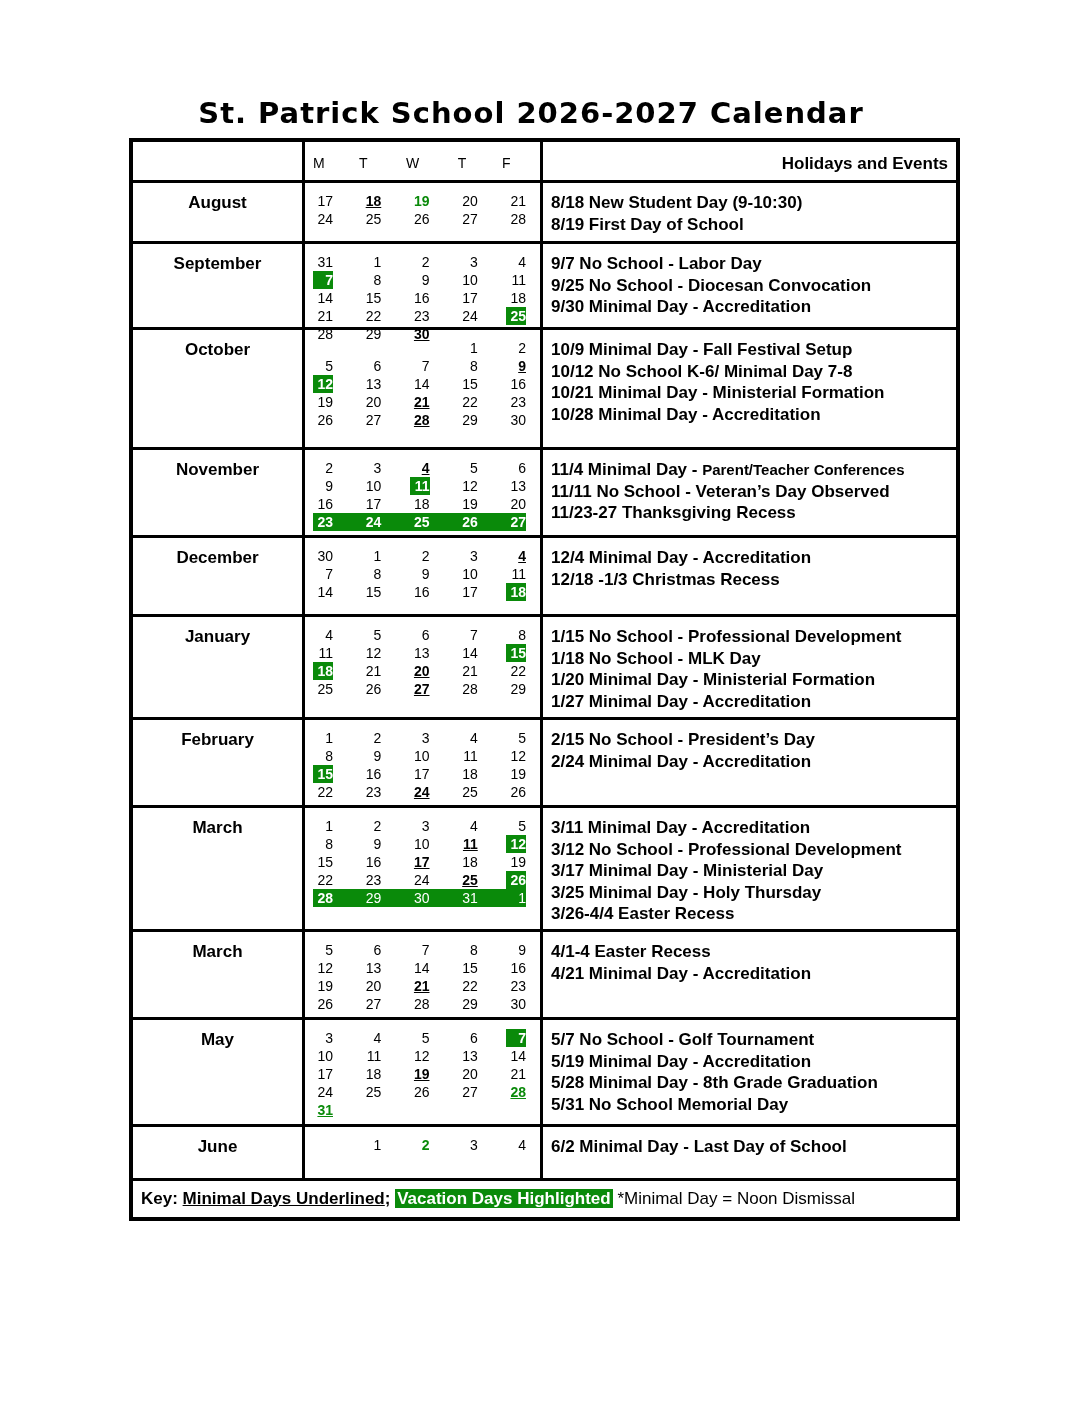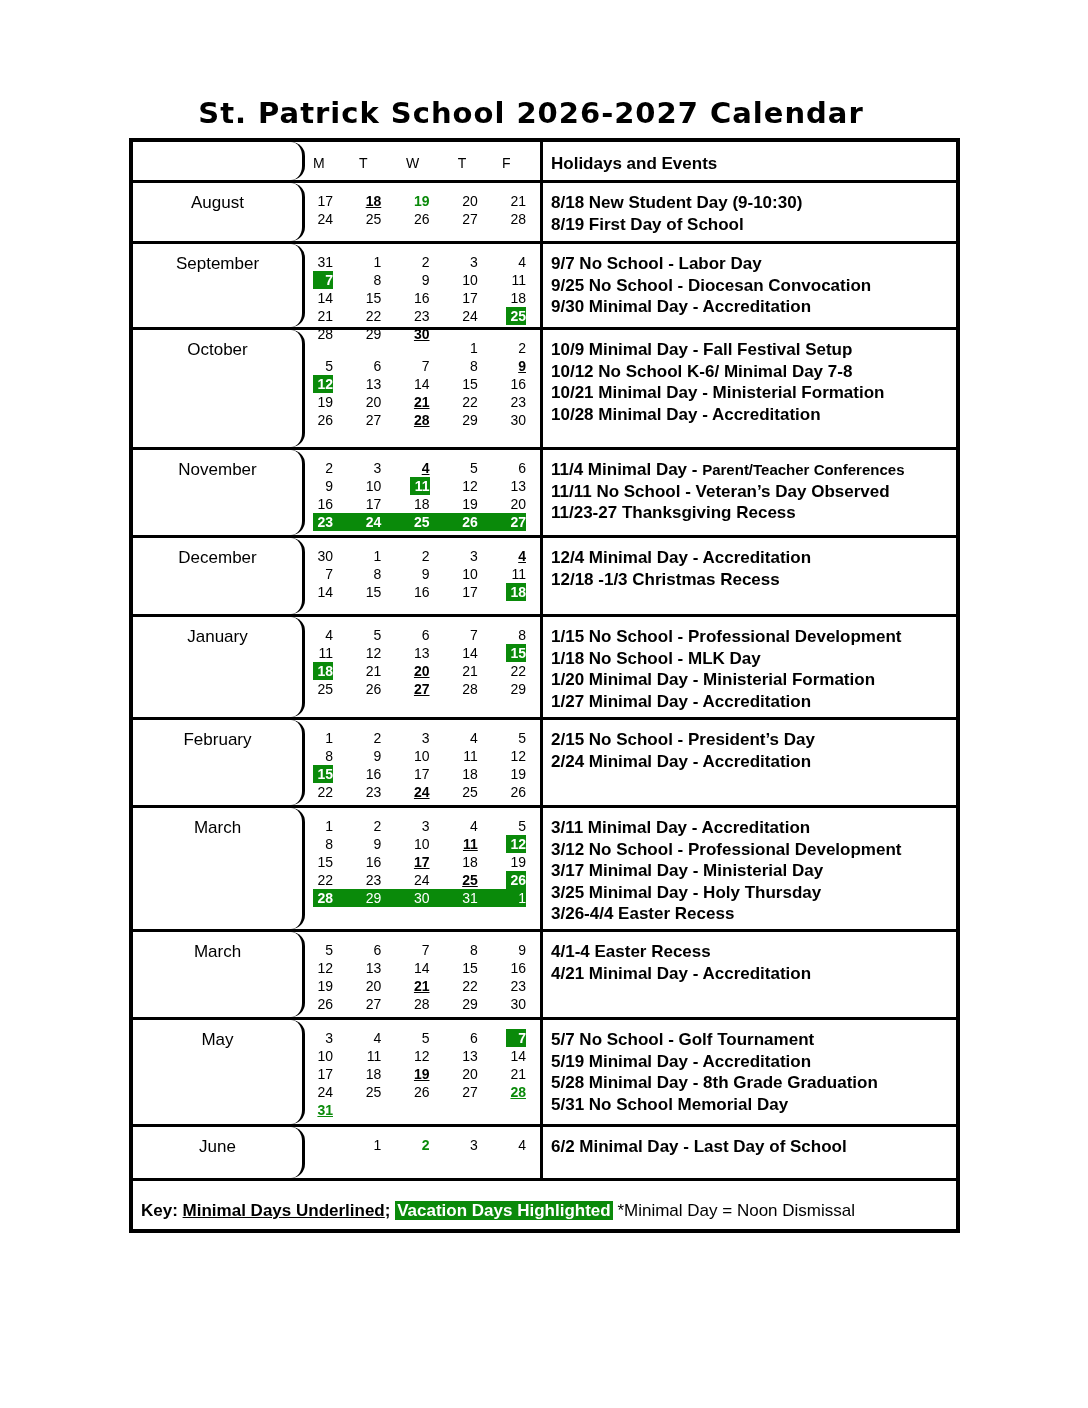--- a/index.html
+++ b/index.html
@@ -1,35 +1,35 @@
 <!DOCTYPE html>
 <html><head>
 <meta charset="utf-8">
 <style>
   html, body { margin:0; padding:0; background:#fff; }
   body { width:1088px; height:1408px; position:relative; font-family:"Liberation Sans", sans-serif; color:#000; }
   .title { position:absolute; left:0; width:996px; top:96px; text-align:center; font-family:"DejaVu Sans", sans-serif; font-weight:bold; font-size:29px; letter-spacing:1px; padding-left:66px; box-sizing:border-box; }
   .cal { position:absolute; left:129px; top:138px; width:831px; border:4px solid #000; box-sizing:border-box; }
   .row { display:flex; border-bottom:3px solid #000; box-sizing:border-box; }
-  .row:last-child { border-bottom:none;margin-top:12px; }
-  .c-month { width:172px; border-right:3px solid #000; box-sizing:border-box; text-align:center; font-weight:normal; font-size:17px; padding-top:10px;border-radius:14px; }
+  .row:last-child { border-bottom:none; }
+  .c-month { width:172px; border-right:3px solid #000; box-sizing:border-box; text-align:center; font-weight:bold; font-size:17px; padding-top:10px; }
   .c-days { width:238px; border-right:3px solid #000; box-sizing:border-box; padding:9px 14px 0 8px; font-size:14px; }
   .c-events { flex:1; padding:9px 8px 0 8px; font-weight:bold; font-size:17px; line-height:21.5px; }
   .week { display:flex; height:18px; line-height:18px; }
   .d { width:20px; text-align:right; }
   .sp { flex:1; }
   .u { font-weight:bold; text-decoration:underline; }
   .g { color:#fff; background:#0a8a0a; font-weight:bold; }
   .gt { color:#0a8a0a; font-weight:bold; }
   .gu { color:#0a8a0a; font-weight:bold; text-decoration:underline; }
   .band { background:#0a8a0a; }
   .band .d { color:#fff; }
   .hdr .c-month { height:38px; padding:0; }
   .hdr .c-days { font-size:14px; padding-top:12px; }
-  .hdr .c-events { text-align:left; font-size:17px; padding-top:11px; }
+  .hdr .c-events { text-align:right; font-size:17px; padding-top:11px; }
   .small { font-size:15px; }
   .key { padding:6px 8px; font-size:17px; height:36px; box-sizing:border-box; line-height:24px; }
   .key b { font-weight:bold; }
   .kh { background:#0a8a0a; color:#fff; font-weight:bold; padding:0 2px; }
 </style>
 </head>
 <body>
 
 <div class="title">St. Patrick School 2026-2027 Calendar</div>
 

